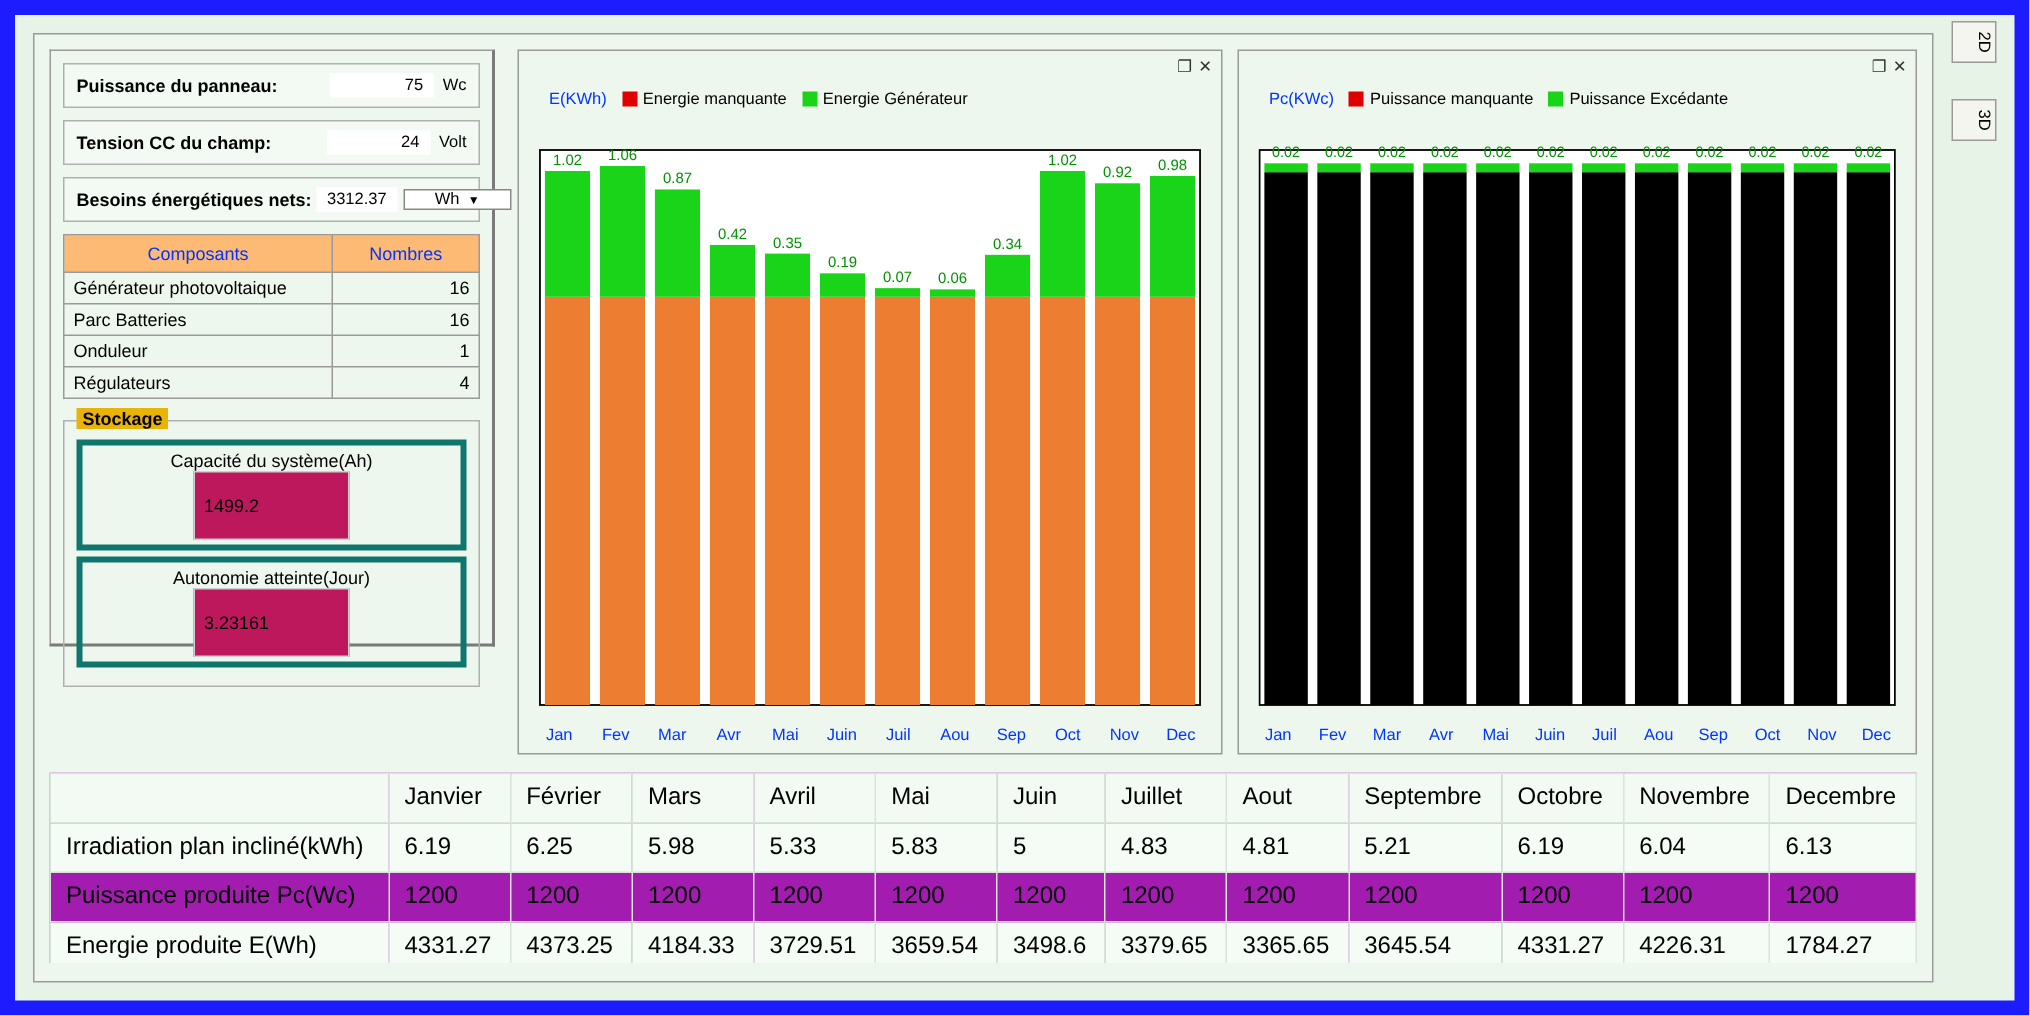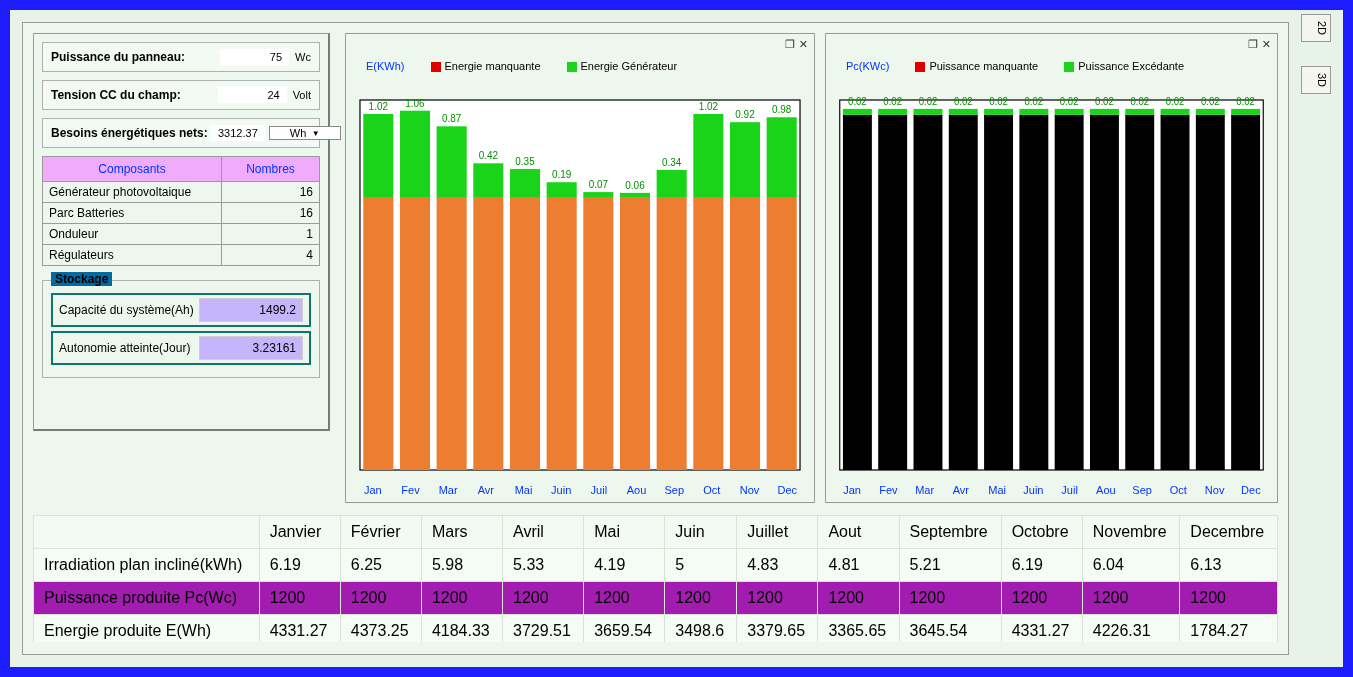--- a/index.html
+++ b/index.html
@@ -92,21 +92,21 @@
     align-items: center;
   }
   .sel .chev { margin-left: auto; font-size: 8px; padding-left: 4px; }
   .comp-table {
     width: 100%;
     border-collapse: collapse;
     border: 1px solid #9a9a9a;
     margin-top: 4px;
   }
   .comp-table th {
-    background: #f0abfc;
+    background: #fdba74;
     color: #0034ff;
     font-weight: normal;
     padding: 5px 6px;
     border: 1px solid #9a9a9a;
     font-size: 12px;
   }
   .comp-table td {
     border: 1px solid #9a9a9a;
     padding: 3px 6px;
     font-size: 12px;
@@ -115,39 +115,39 @@
   .group {
     border: 1px solid #b0b0b0;
     margin-top: 14px;
     padding: 8px;
     position: relative;
   }
   .group .legend {
     position: absolute;
     top: -9px;
     left: 8px;
-    background: #0369a1;
+    background: #eab308;
     padding: 0 4px;
     font-weight: bold;
     font-size: 12px;
   }
   .grow {
     display: flex;
     align-items: center;
-    border: 2px solid #0f766e;
+    border: 4px solid #0f766e;
     margin: 4px 0;
     padding: 3px 6px;
     font-size: 12px;
+    flex-direction: column;
   }
   .grow span:first-child { flex: 1; }
   .grow .val2 {
     border: 1px solid #cfcfcf;
-    background: #c4b5fd;
-    text-align: right;
-    padding: 4px 6px;
+    background: #be185d;
+    padding: 15px 6px;
     min-width: 90px;
   }
   
   .chart-box {
     position: absolute;
     top: 10px;
     height: 470px;
     border: 1px solid #9a9a9a;
     background: #eef7ee;
     box-sizing: border-box;
@@ -165,21 +165,21 @@
     color: #333;
   }
   .chart-head span { cursor: pointer; }
   .chart-area {
     position: absolute;
     left: 8px; right: 8px; top: 24px; bottom: 28px;
   }
   .chart-svg { width: 100%; height: 100%; }
   .chart-legend {
     display: flex;
-    gap: 26px;
+    gap: 10px;
     font-size: 11px;
     align-items: center;
     margin-left: 10px;
   }
   .sw { display: inline-block; width: 10px; height: 10px; margin-right: 4px; vertical-align: middle; }
   .value-label { font-size: 10px; fill: #009000; }
   .month-labels {
     position: absolute;
     left: 8px; right: 8px; bottom: 6px;
     display: flex;
@@ -437,21 +437,21 @@
               <th>Decembre</th>
             </tr>
           </thead>
         <tbody id="dtbody">
             <tr>
               <td>Irradiation plan incliné(kWh)</td>
               <td>6.19</td>
               <td>6.25</td>
               <td>5.98</td>
               <td>5.33</td>
-              <td>4.19</td>
+              <td>5.83</td>
               <td>5</td>
               <td>4.83</td>
               <td>4.81</td>
               <td>5.21</td>
               <td>6.19</td>
               <td>6.04</td>
               <td>6.13</td>
             </tr>
             <tr>
               <td>Puissance produite Pc(Wc)</td>

